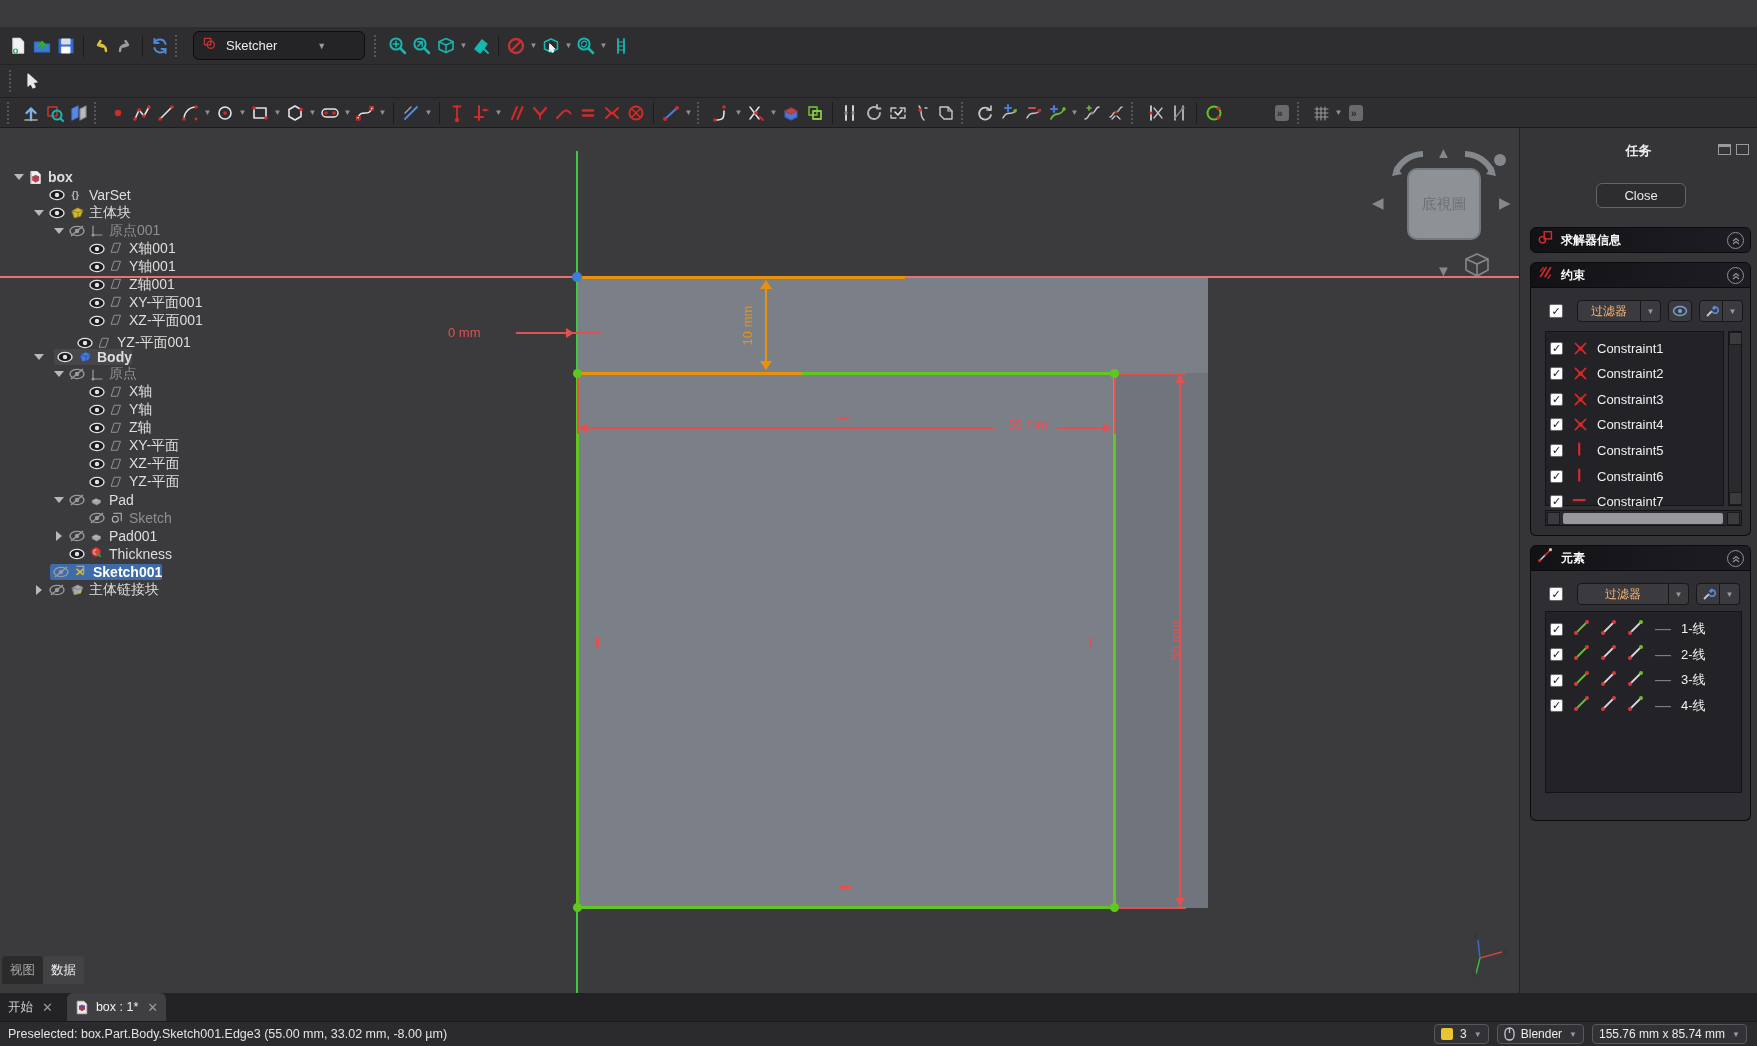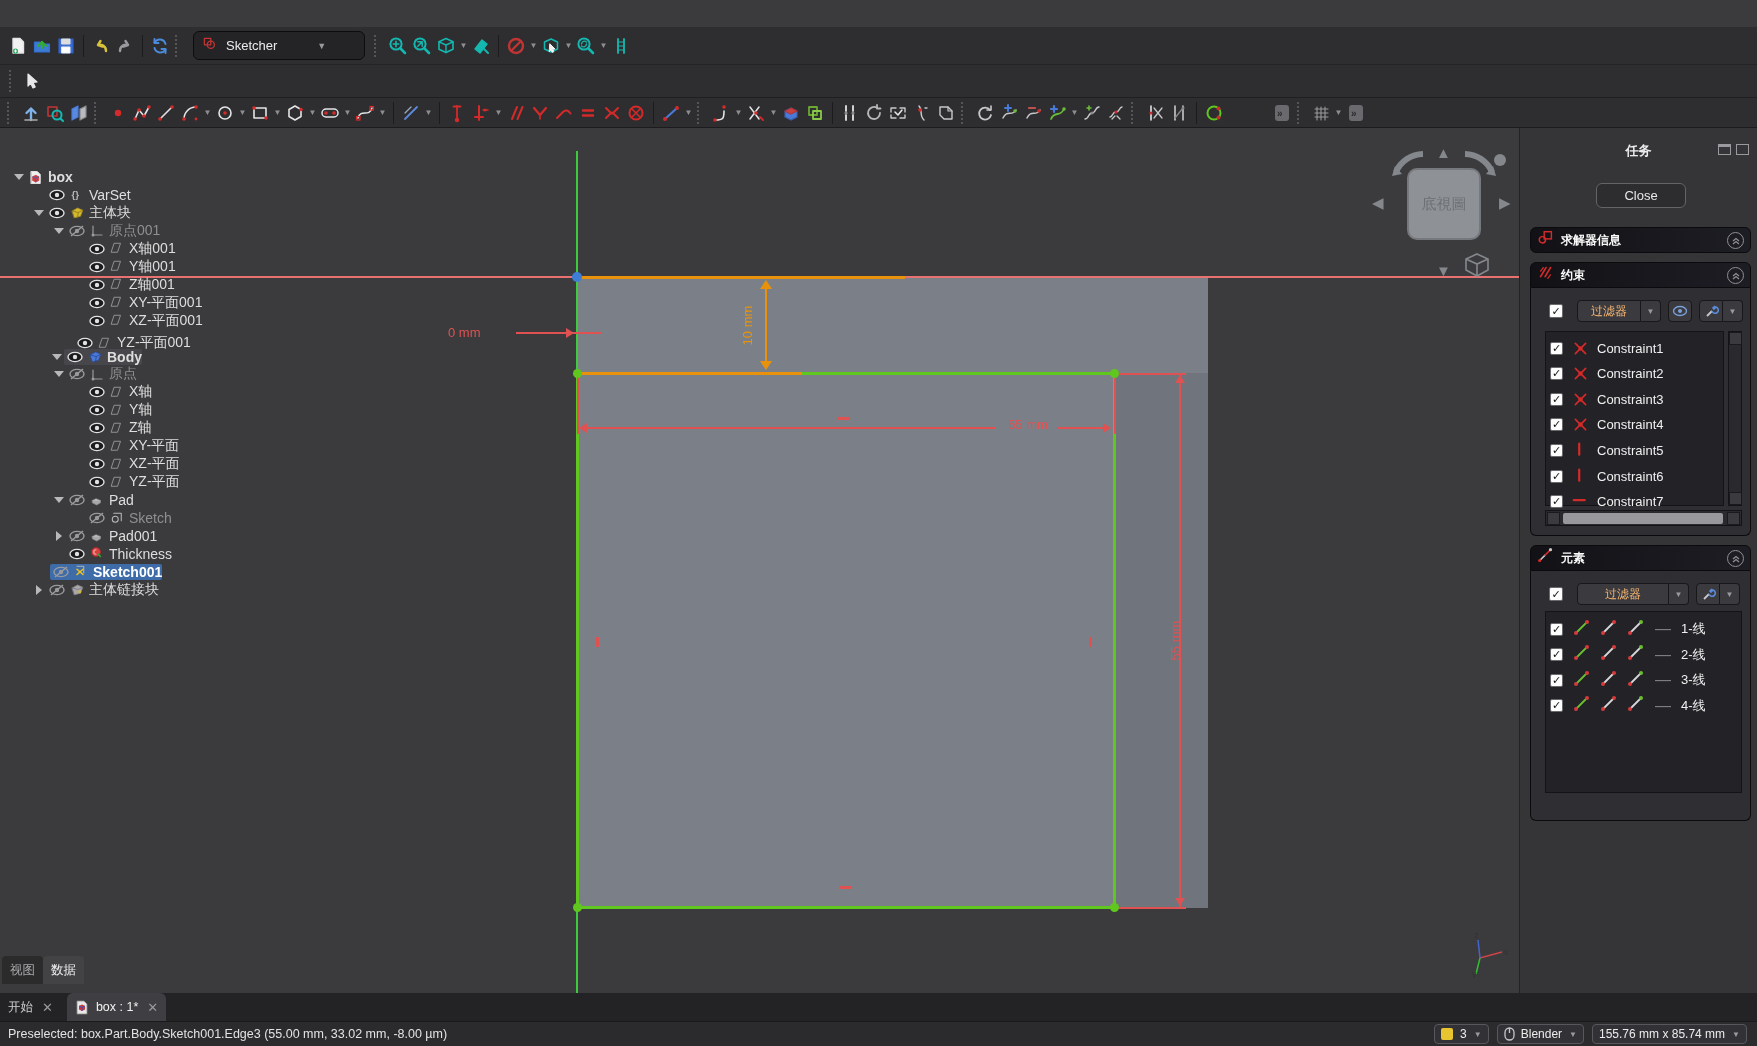--- a/index.html
+++ b/index.html
@@ -791,21 +791,21 @@
                 </svg>
               </span>
               <span class="t-ico">
                 <svg width="15" height="15" viewBox="0 0 20 20">
                   <path d="M6 3h8l-4 12H2z" stroke="#9a9a9e" stroke-width="1.2" fill="none" stroke-linecap="round" stroke-linejoin="round"></path>
                 </svg>
               </span>
               <span class="t-lab ">YZ-平面001</span>
             </span>
           </div>
-          <div class="trow" style="top: 179.5px; padding-left: 50px;">
+          <div class="trow" style="top: 179.5px; padding-left: 32px; gap: 8px;">
             <span class="t-exp">
               <span class="exp-d"></span>
             </span>
             <span class="t-hl dark">
               <span class="t-eye">
                 <svg width="16" height="16" viewBox="0 0 16 16">
                   <ellipse cx="8" cy="8" rx="7" ry="4.6" fill="#1a1a1c" stroke="#e0e0e2" stroke-width="1.4"></ellipse>
                   <circle cx="8" cy="8" r="2.2" fill="#e0e0e2"></circle>
                 </svg>
               </span>

